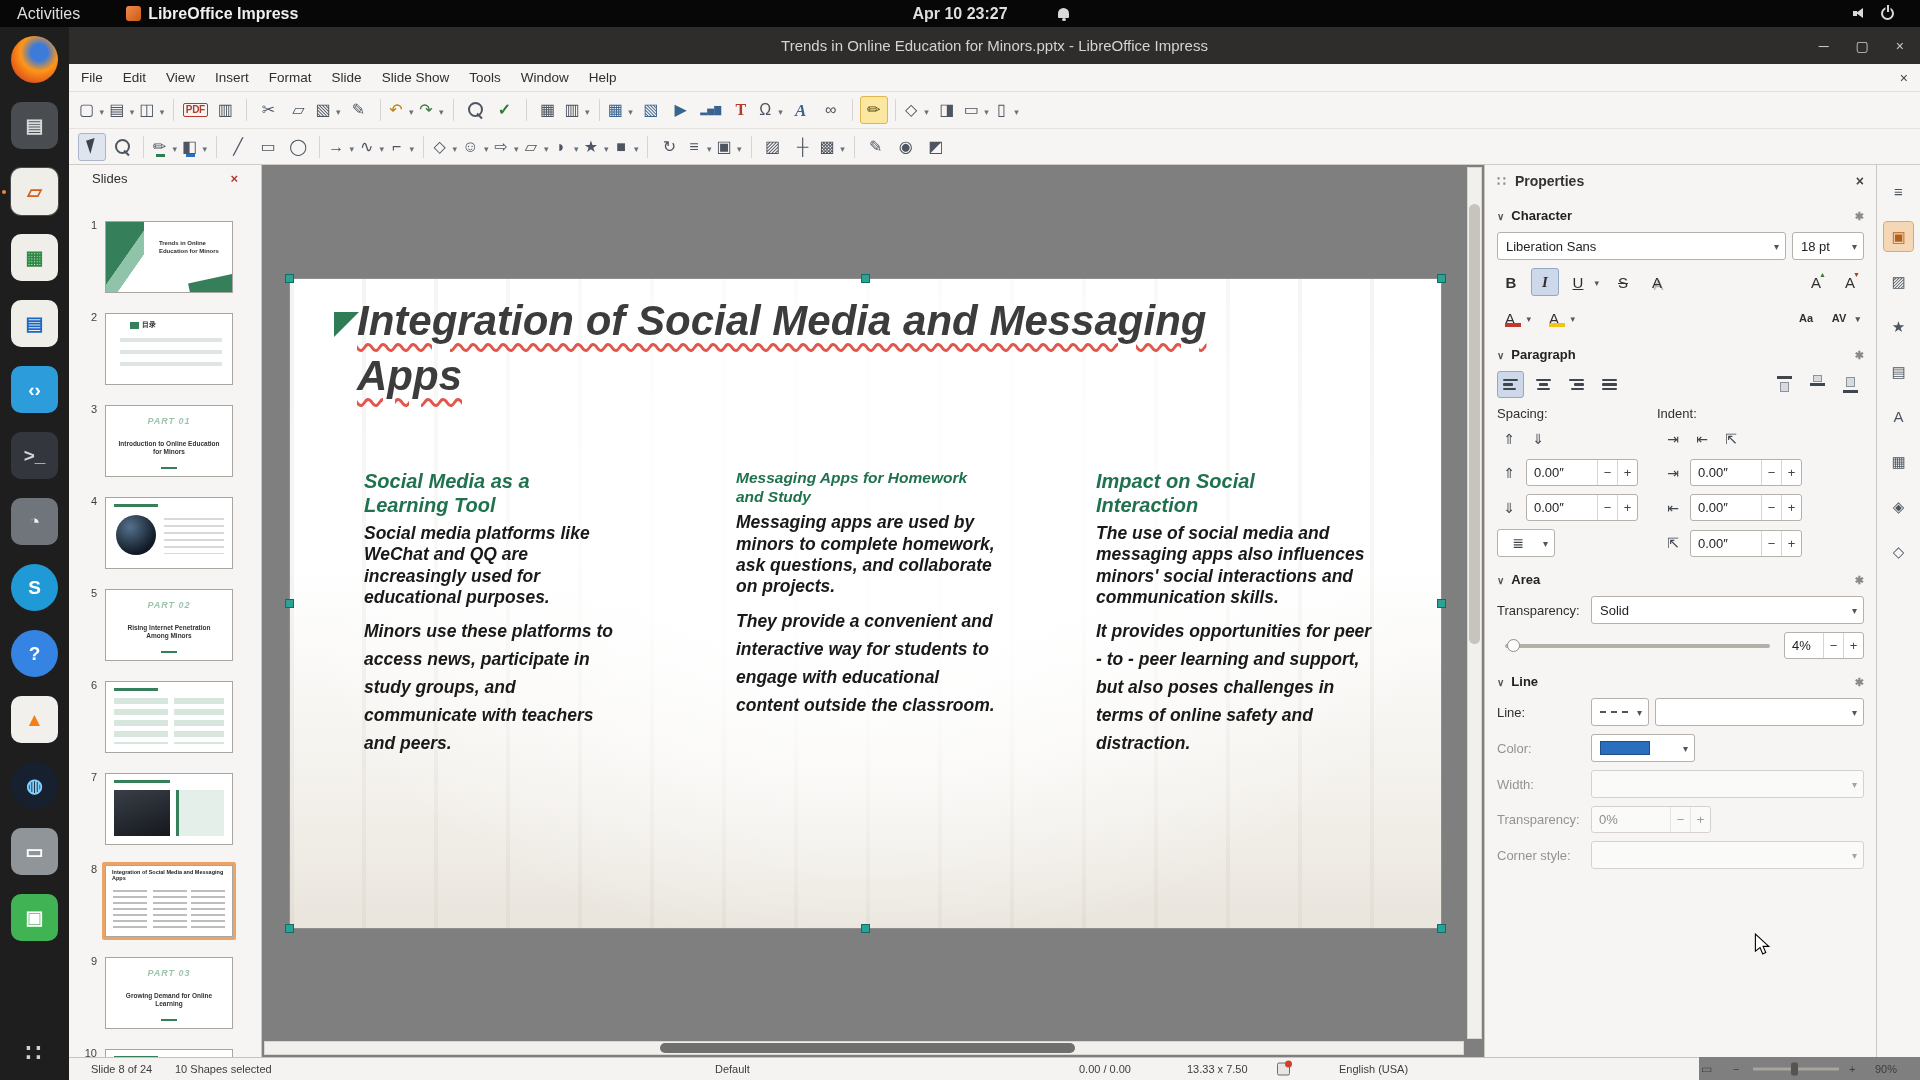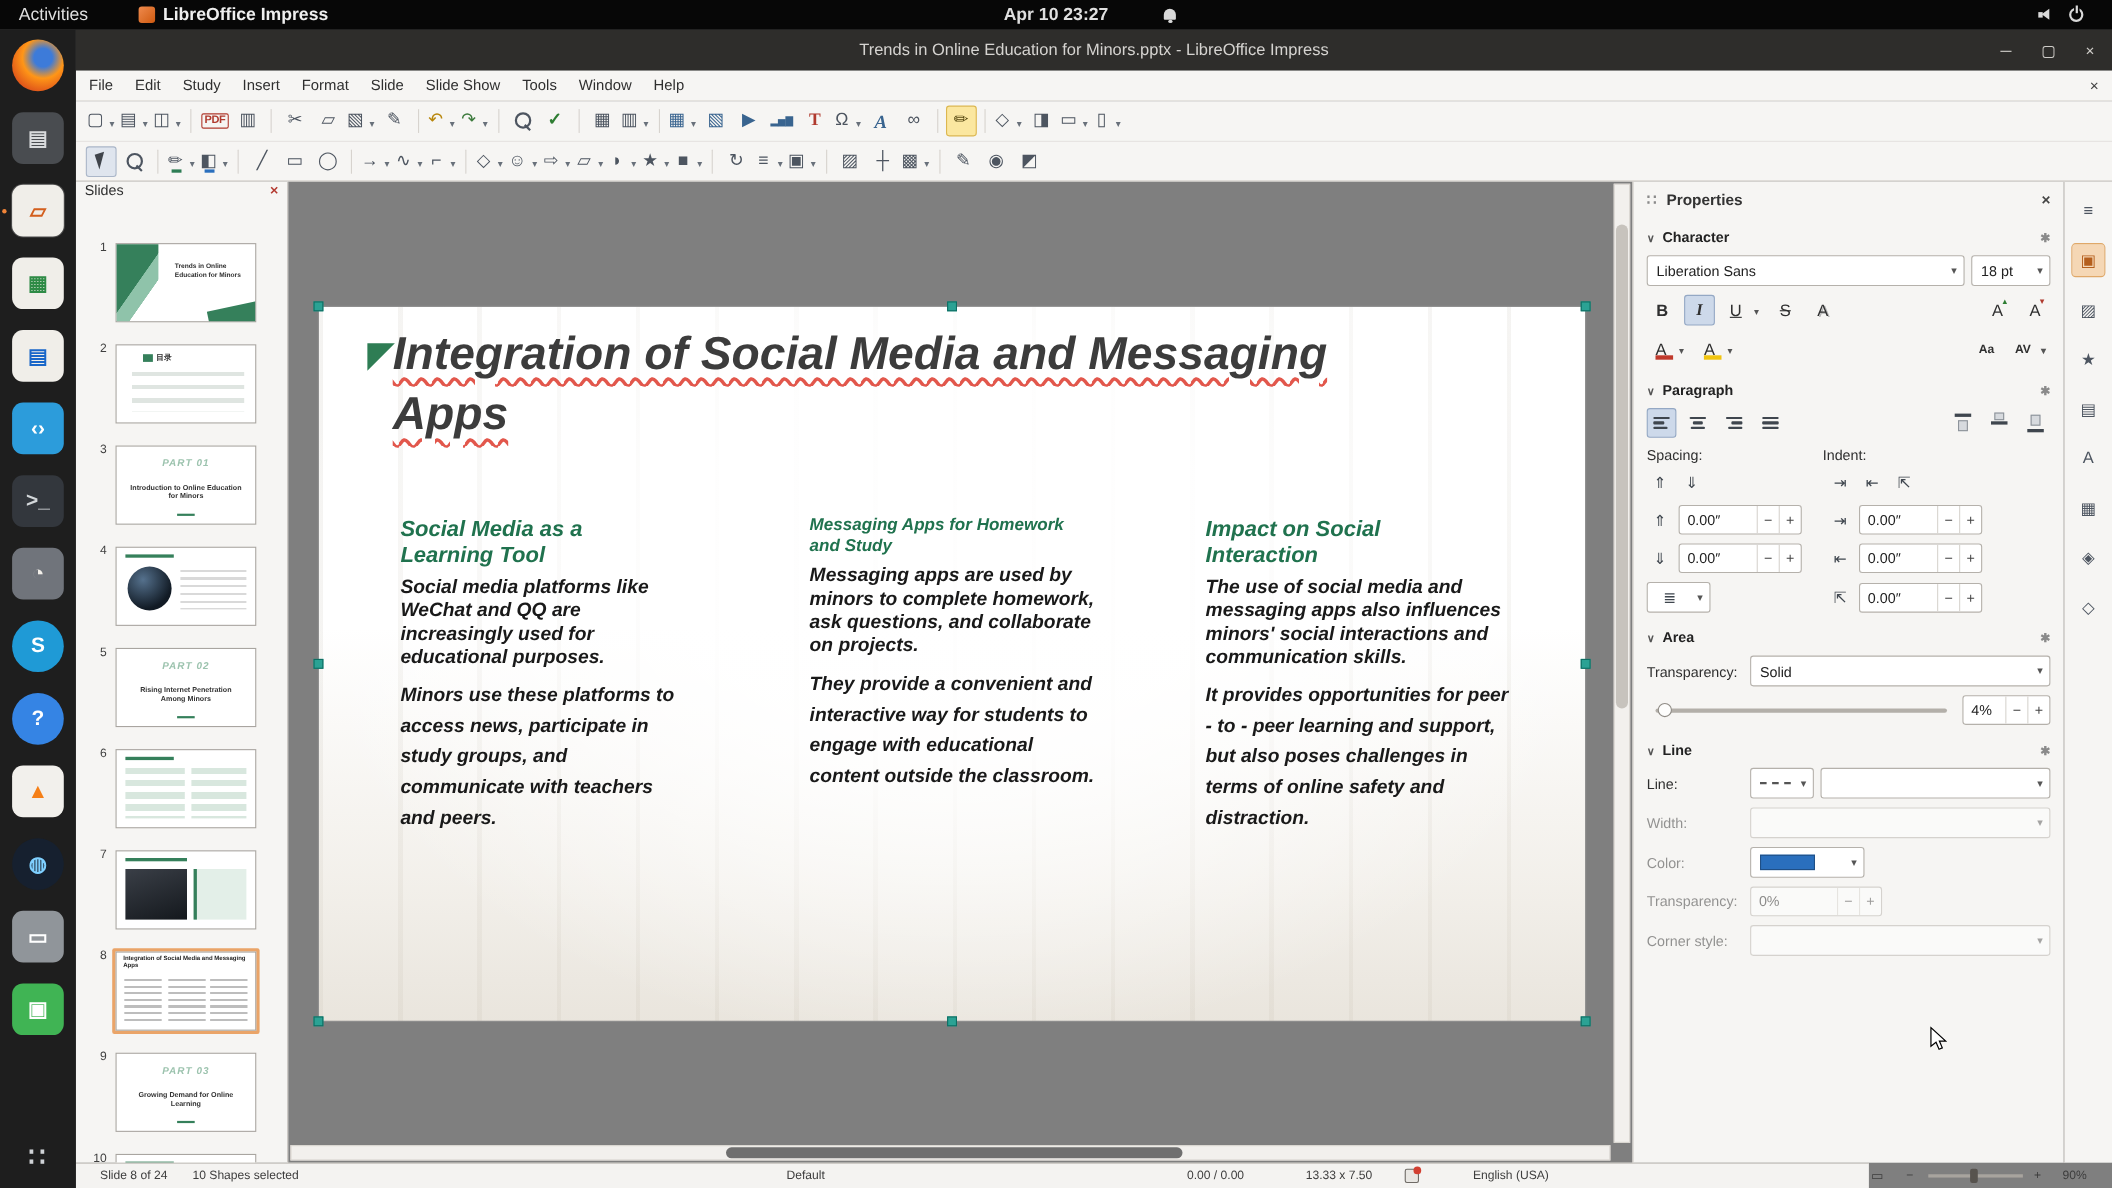--- a/index.html
+++ b/index.html
@@ -59,21 +59,21 @@
   
   .dock{position:absolute;left:0;top:27px;width:69px;height:1053px;background:#1e1e1e;display:flex;flex-direction:column;align-items:center;padding-top:9px;gap:19px;z-index:50}
   .dock-icon{width:47px;height:47px;border-radius:10px;display:flex;align-items:center;justify-content:center;position:relative;font-size:19px;font-weight:700;flex:none}
   .dock-icon.round{border-radius:50%}
   .dock-icon.running{box-shadow:0 0 0 1px #4a4a4a}
   .dock-icon.running::before{content:"";position:absolute;left:-9px;top:50%;transform:translateY(-50%);width:4px;height:4px;border-radius:50%;background:#f08438}
   .dock-icon.apps{margin-top:auto;margin-bottom:4px;font-size:24px;letter-spacing:2px}
 
   
   .slides-panel{position:absolute;left:69px;top:165px;width:193px;height:892px;background:#f6f5f3;border-right:1px solid #c9c5c0;z-index:5}
-  .sp-header{height:26px;display:flex;align-items:flex-start;padding:0 8px;font-size:13px;color:#2f2f2f}
+  .sp-header{height:26px;display:flex;align-items:center;padding:0 23px;font-size:13px;color:#2f2f2f}
   .sp-close{margin-left:auto;color:#b3392f;font-weight:700;font-size:13px}
   .sp-list{position:absolute;left:0;top:26px;right:0;bottom:0;display:flex;flex-direction:column;gap:14px;padding-top:27px;overflow:hidden}
   .thumb-row{display:flex;gap:5px;padding-left:12px;align-items:flex-start;flex:none}
   .thumb-num{width:16px;text-align:right;font-size:11px;color:#3f3f3f;padding-top:1px}
   .thumb-wrap{padding:3px;border-radius:2px}
   .thumb-wrap.selected{background:#eaa468}
   .thumb{display:block;width:128px;height:72px;background:#fff;border:1px solid #a9a5a0;position:relative;overflow:hidden}
   .t-part,.t-label{position:absolute;display:block;z-index:2}
   .k-title .t-label{left:42%;top:26%;width:55%;font-size:6px;font-weight:700;color:#2f2f2f;line-height:1.25}
   .k-title::before{content:"";position:absolute;left:-14px;top:-6px;width:52px;height:86px;background:linear-gradient(125deg,#35805b 55%,#8fc3aa 55.5% 70%,transparent 70.5%)}
@@ -302,21 +302,21 @@
     <span class="wbtn">▢</span>
     <span class="wbtn">×</span>
   </span>
 </div>
 
 <div class="menubar">
   <div class="menu-items">
 
   <span class="menu-item">File</span>
       <span class="menu-item">Edit</span>
-      <span class="menu-item">Study</span>
+      <span class="menu-item">View</span>
       <span class="menu-item">Insert</span>
       <span class="menu-item">Format</span>
       <span class="menu-item">Slide</span>
       <span class="menu-item">Slide Show</span>
       <span class="menu-item">Tools</span>
       <span class="menu-item">Window</span>
       <span class="menu-item">Help</span>
     </div>
   <span class="menubar-close">×</span>
 </div>
@@ -923,30 +923,30 @@
   </div>
   <div class="prow">
     <span class="plab">Line:</span>
     <div class="combo w58">
         <span class="dashline"></span>
       </div>
     <div class="combo flex1">
         <span></span>
       </div>
   </div>
+  <div class="prow">
+    <span class="plab disabled">Color:</span>
+    <div class="combo w104">
+        <span class="swatch"></span>
+      </div>
+  </div>
   <div class="prow disabled">
     <span class="plab">Width:</span>
     <div class="combo flex1">
         <span></span>
-      </div>
-  </div>
-  <div class="prow">
-    <span class="plab disabled">Color:</span>
-    <div class="combo w104">
-        <span class="swatch"></span>
       </div>
   </div>
   <div class="prow disabled">
     <span class="plab">Transparency:</span>
     <div class="spin w120">
         <span class="sv">0%</span>
         <span class="sb m"></span>
         <span class="sb p"></span>
       </div>
   </div>

